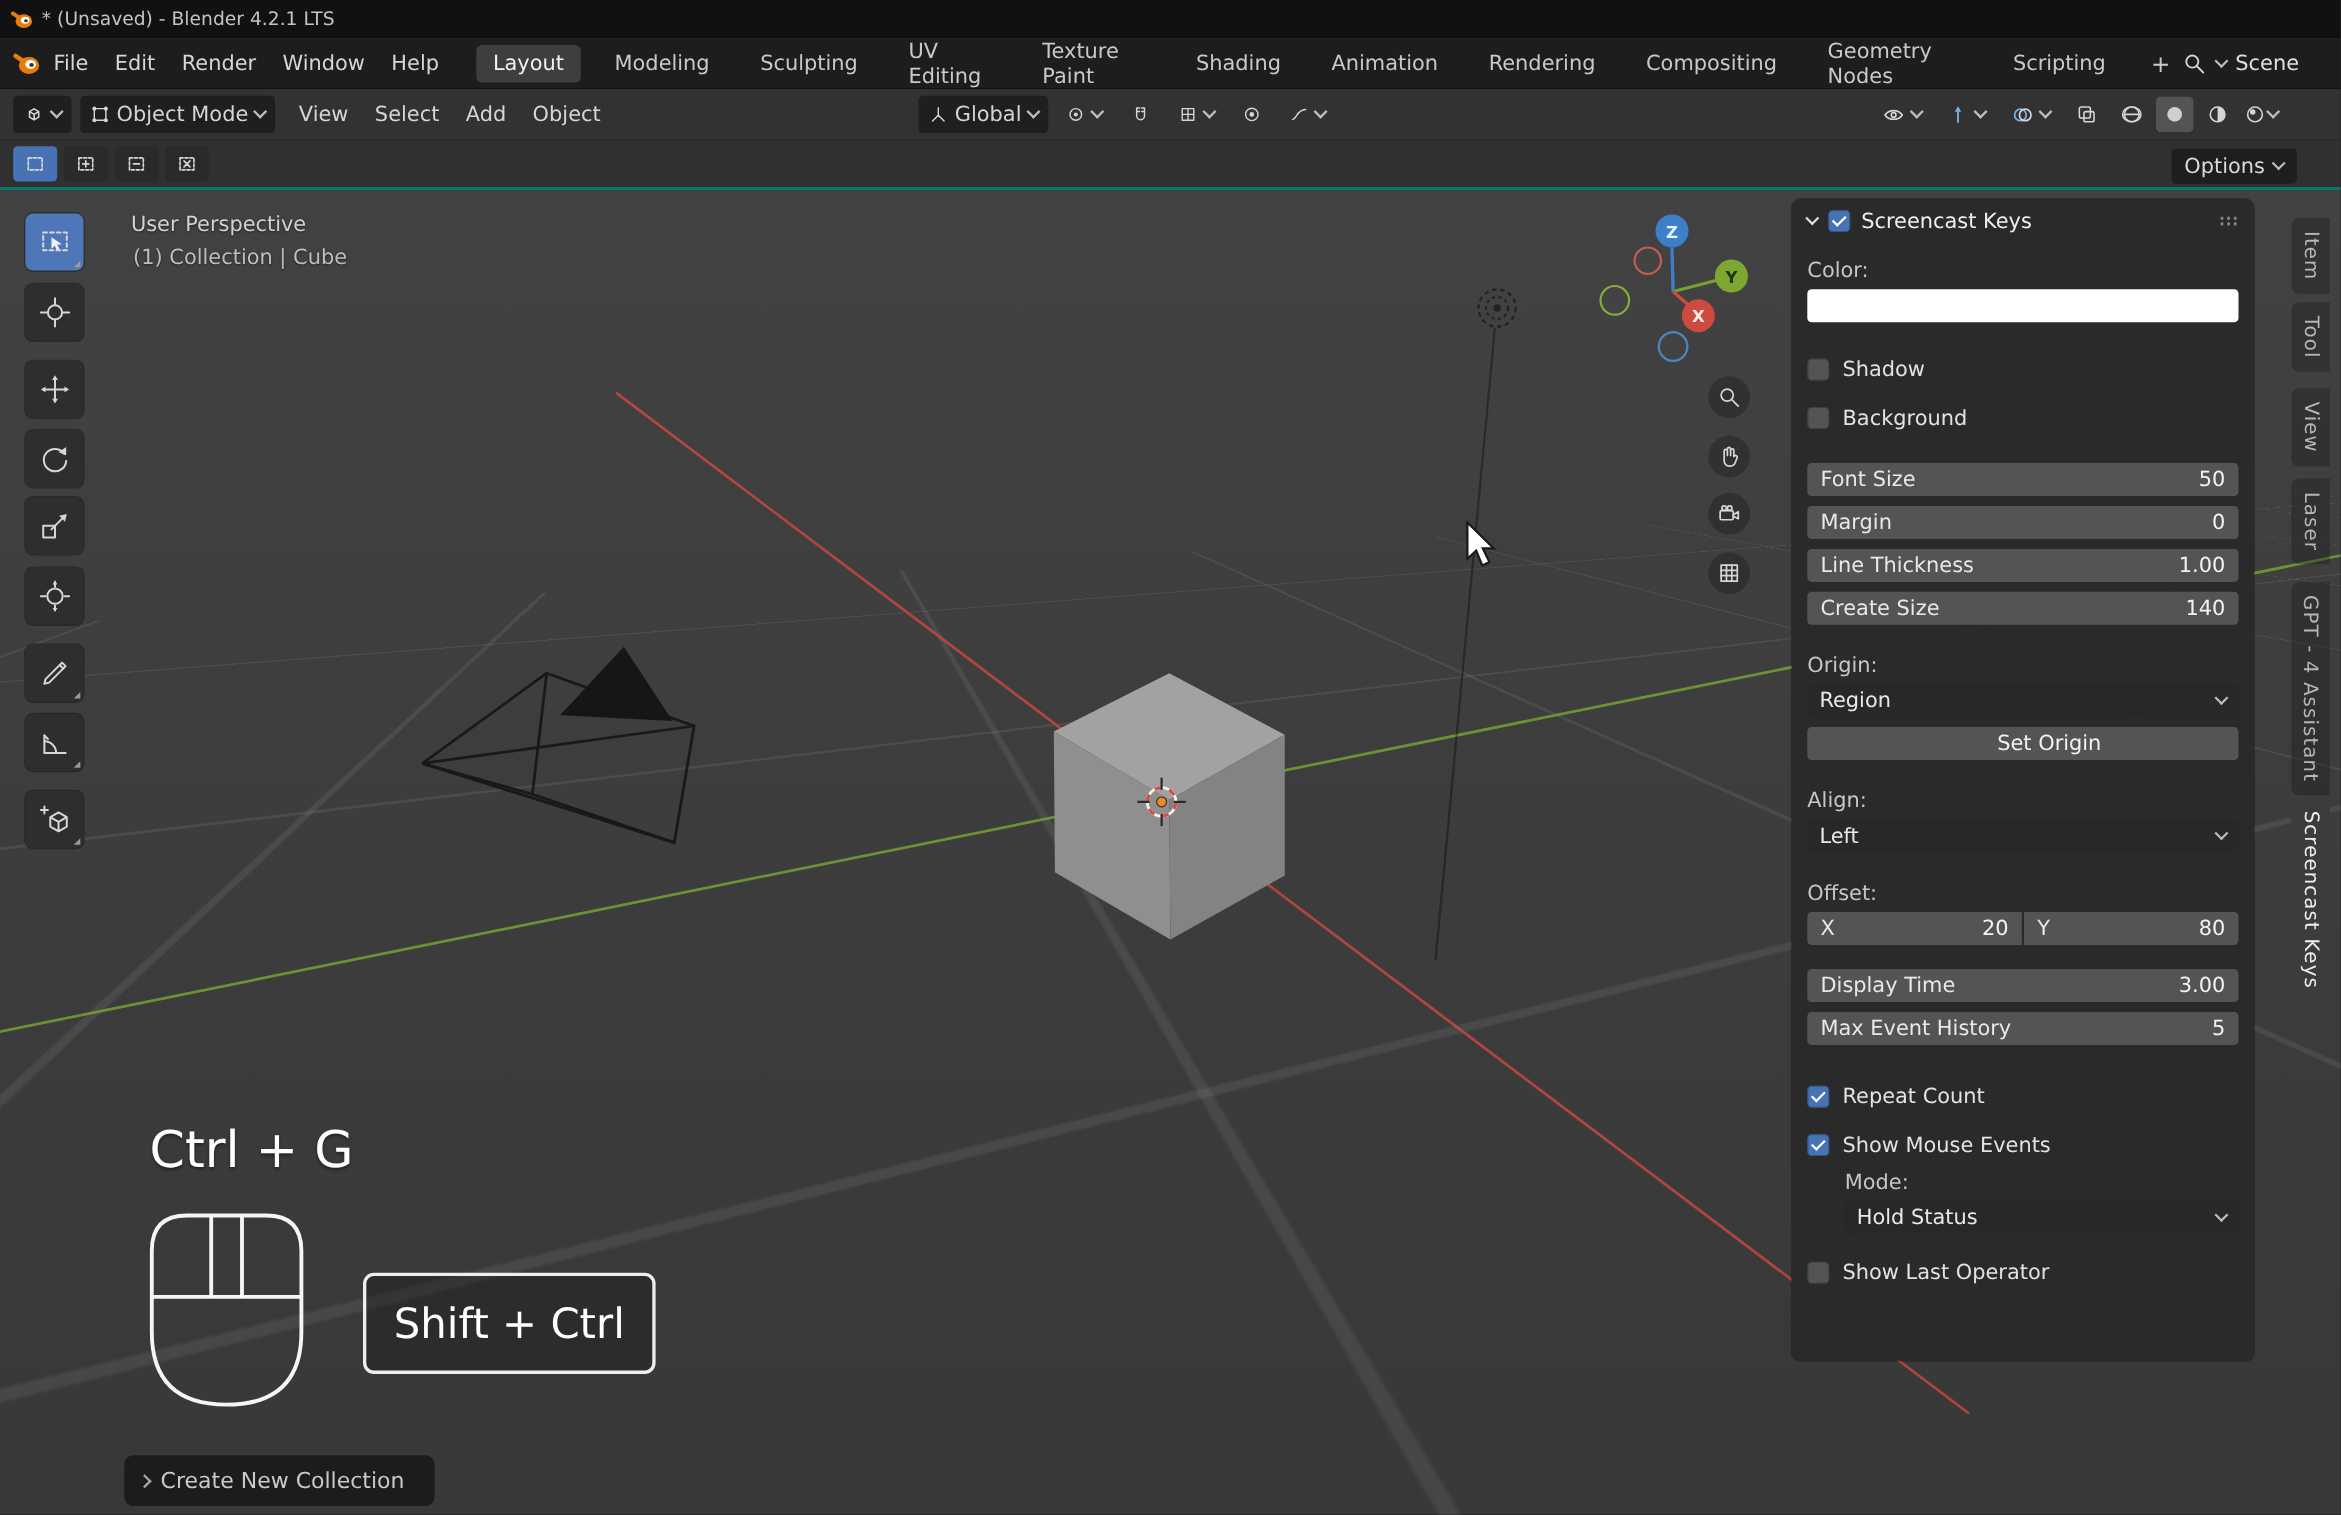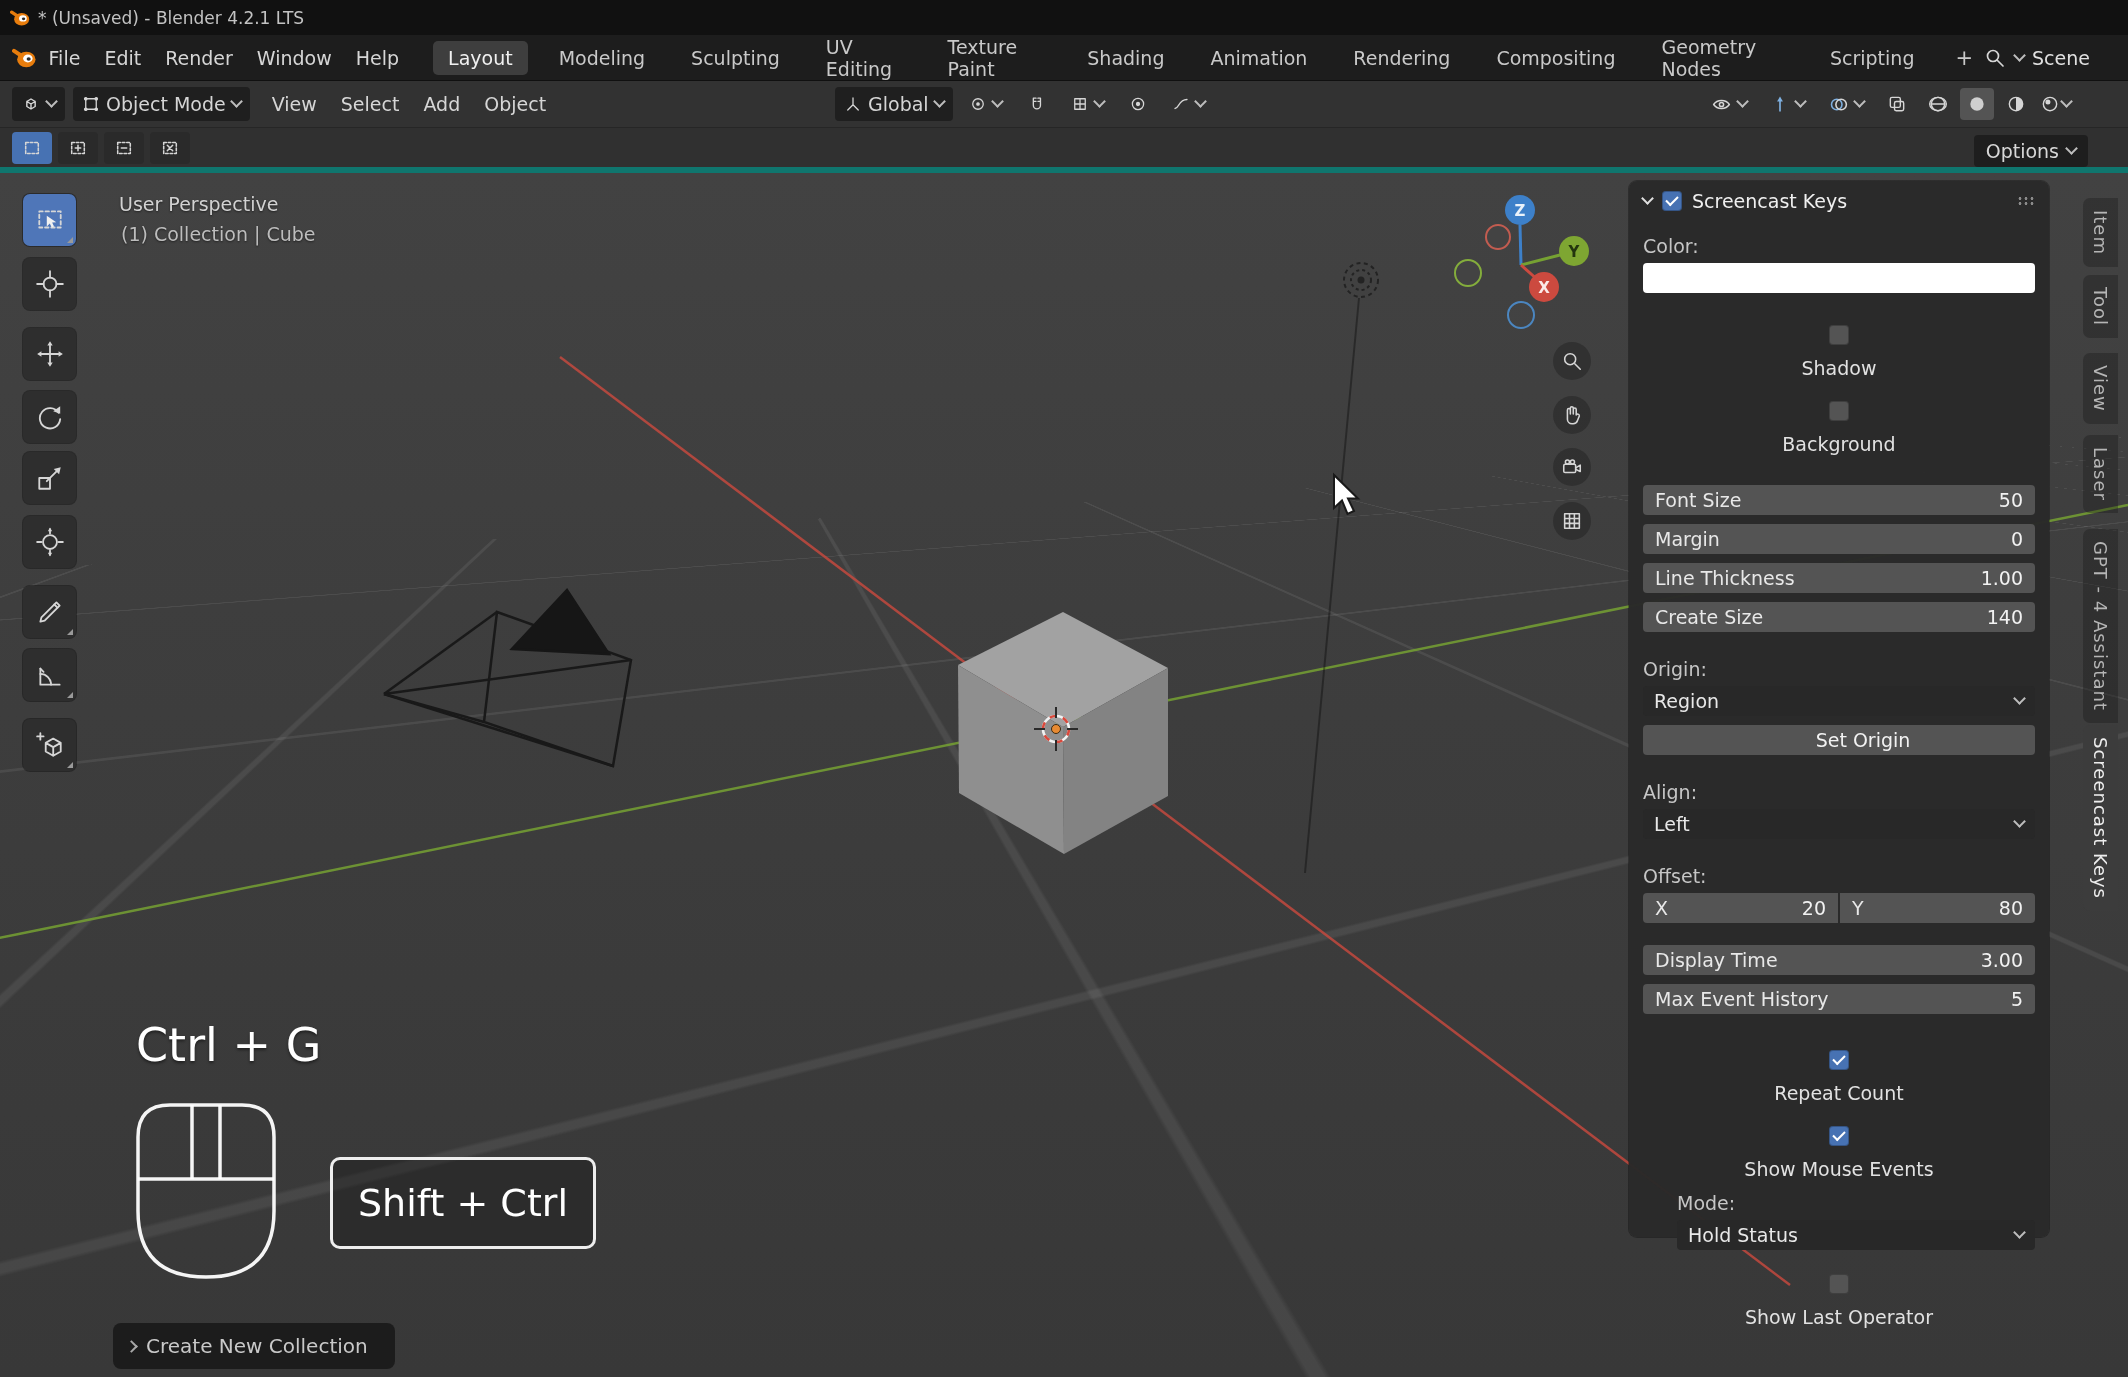--- a/index.html
+++ b/index.html
@@ -12,21 +12,21 @@
   .menubar{position:absolute;left:0;top:35px;width:100%;height:46px;background:#1d1d1d;display:flex;align-items:center;padding:0 12px;border-bottom:1px solid #101010;}
   .menu-item{padding:0 12px;height:34px;display:flex;align-items:center;color:#d6d6d6;font-size:19px;border-radius:4px;}
   .ws-wrap{display:flex;align-items:center;margin-left:22px;gap:16px;}
   .ws-tab{padding:6px 15px;font-size:19px;color:#c9c9c9;border-radius:5px;}
   .ws-tab.active{background:#3e3e3e;color:#f1f1f1;}
   .ws-add{padding:4px 10px;font-size:21px;color:#c9c9c9;}
   .scene-wrap{margin-left:auto;display:flex;align-items:center;gap:8px;padding-right:26px;}
   .scene-label{font-size:19px;color:#e0e0e0;}
 
   .toolheader{position:absolute;left:0;top:81px;width:100%;height:47px;background:#323232;display:flex;align-items:center;padding:0 12px;border-bottom:1px solid #262626;}
-  .selectrow{position:absolute;left:0;top:128px;width:100%;height:45px;background:#303030;display:flex;align-items:center;padding:0 12px;border-bottom:6px solid #0f766e;}
+  .selectrow{position:absolute;left:0;top:128px;width:100%;height:45px;background:#303030;display:flex;align-items:center;padding:0 12px;border-bottom:3px solid #0f766e;}
   .hbtn{display:flex;align-items:center;gap:6px;height:34px;padding:0 9px;border-radius:4px;color:#d5d5d5;font-size:19px;}
   .hbtn.pill{background:#1f1f1f;}
   .chev{width:9px;height:9px;border-right:2px solid #bdbdbd;border-bottom:2px solid #bdbdbd;transform:rotate(45deg);display:inline-block;margin-top:-5px;flex:none;}
   .center-group{position:absolute;left:835px;top:6px;display:flex;align-items:center;gap:7px;}
   .right-group{position:absolute;right:56px;top:6px;display:flex;align-items:center;gap:5px;}
   .mini-btn{width:40px;height:32px;border-radius:4px;display:flex;align-items:center;justify-content:center;background:#2a2a2a;}
   .mini-btn.active{background:#4772b3;}
   .options-btn{position:absolute;right:40px;top:7px;height:32px;display:flex;align-items:center;gap:8px;background:#1e1e1e;border-radius:4px;padding:0 12px;color:#d8d8d8;font-size:19px;}
   .shade-btn{width:34px;height:32px;border-radius:4px;display:flex;align-items:center;justify-content:center;}
   .shade-btn.active{background:#545454;}
@@ -62,21 +62,21 @@
 
   
   .npanel{position:absolute;left:1629px;top:8px;width:420px;height:1056px;background:rgba(41,41,41,.97);border-radius:8px;padding:0 14px;color:#cfcfcf;font-size:19px;box-shadow:0 0 0 1px rgba(0,0,0,.3);}
   .np-header{height:40px;display:flex;align-items:center;gap:10px;}
   .np-title{color:#efefef;}
   .np-grip{margin-left:auto;width:18px;height:10px;background:radial-gradient(circle,#8a8a8a 1.3px,transparent 1.6px) 0 0/6px 5px;}
   .np-label{color:#c6c6c6;}
   .checkbox{width:20px;height:20px;border-radius:4px;background:#545454;position:relative;flex:none;box-shadow:inset 0 0 0 1px rgba(0,0,0,.25);}
   .checkbox.checked{background:#4772b3;}
   .checkbox.checked::after{content:"";position:absolute;left:4px;top:5px;width:10px;height:5px;border-left:2.5px solid #fff;border-bottom:2.5px solid #fff;transform:rotate(-45deg);}
-  .cbrow{display:flex;align-items:center;gap:12px;color:#e2e2e2;flex-direction:column;}
+  .cbrow{display:flex;align-items:center;gap:12px;color:#e2e2e2;}
   .field{height:30px;background:#545454;border-radius:4px;display:flex;align-items:center;justify-content:space-between;padding:0 12px;color:#f2f2f2;}
   .field .flabel{color:#e8e8e8;}
   .dropdown{height:30px;background:#282828;border-radius:4px;display:flex;align-items:center;justify-content:space-between;padding:0 11px;color:#e8e8e8;}
   .pbtn{height:30px;background:#545454;border-radius:4px;display:flex;align-items:center;justify-content:center;color:#f2f2f2;padding-left:48px;}
   .swatch{height:30px;border-radius:4px;background:#ffffff;}
   .xyrow{display:flex;gap:2px;}
   .xyrow .field{flex:1;border-radius:0;}
   .xyrow .field:first-child{border-radius:4px 0 0 4px;}
   .xyrow .field:last-child{border-radius:0 4px 4px 0;}
 

